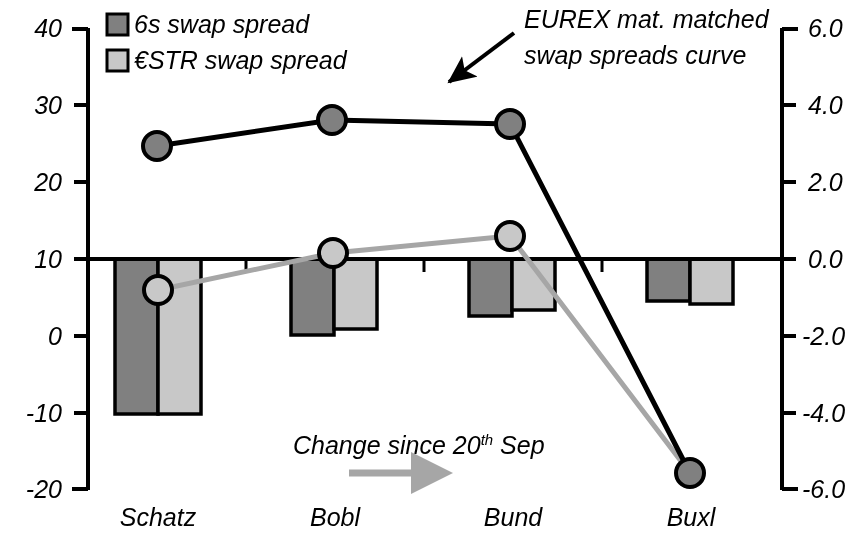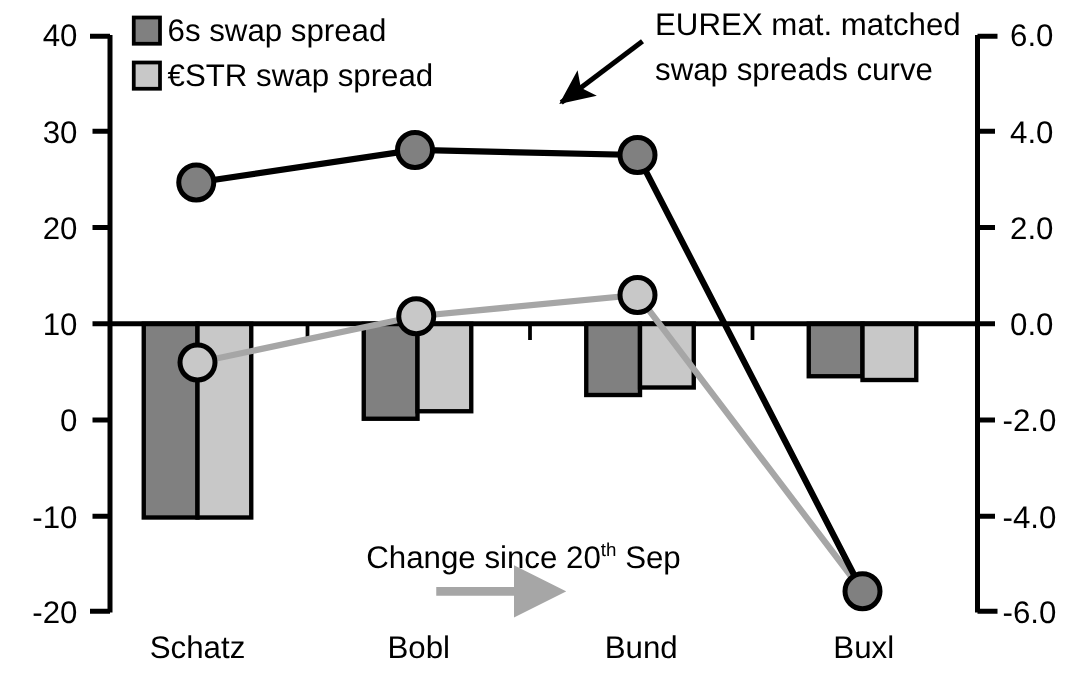--- a/index.html
+++ b/index.html
@@ -1,17 +1,17 @@
 <!DOCTYPE html>
 <html><head>
 <meta charset="utf-8">
 <style>
   html,body{margin:0;padding:0;background:#ffffff;}
   body{width:852px;height:539px;font-family:"Liberation Sans",sans-serif;color:#000;overflow:hidden;}
-  #chart-root{position:relative;width:852px;height:433px;}
+  #chart-root{position:relative;width:852px;height:433px;font-style:italic;}
   svg{display:block;}
   .tick-label{font-size:25px;fill:#000;font-family:"Liberation Sans",sans-serif;}
   .cat-label{font-size:25px;fill:#000;font-family:"Liberation Sans",sans-serif;text-anchor:middle;}
   .legend-label{font-size:25px;fill:#000;font-family:"Liberation Sans",sans-serif;}
   .anno-text{font-size:25px;fill:#000;font-family:"Liberation Sans",sans-serif;}
   .anno-sup{font-size:15px;fill:#000;font-family:"Liberation Sans",sans-serif;}
 </style>
 </head>
 <body>
 

